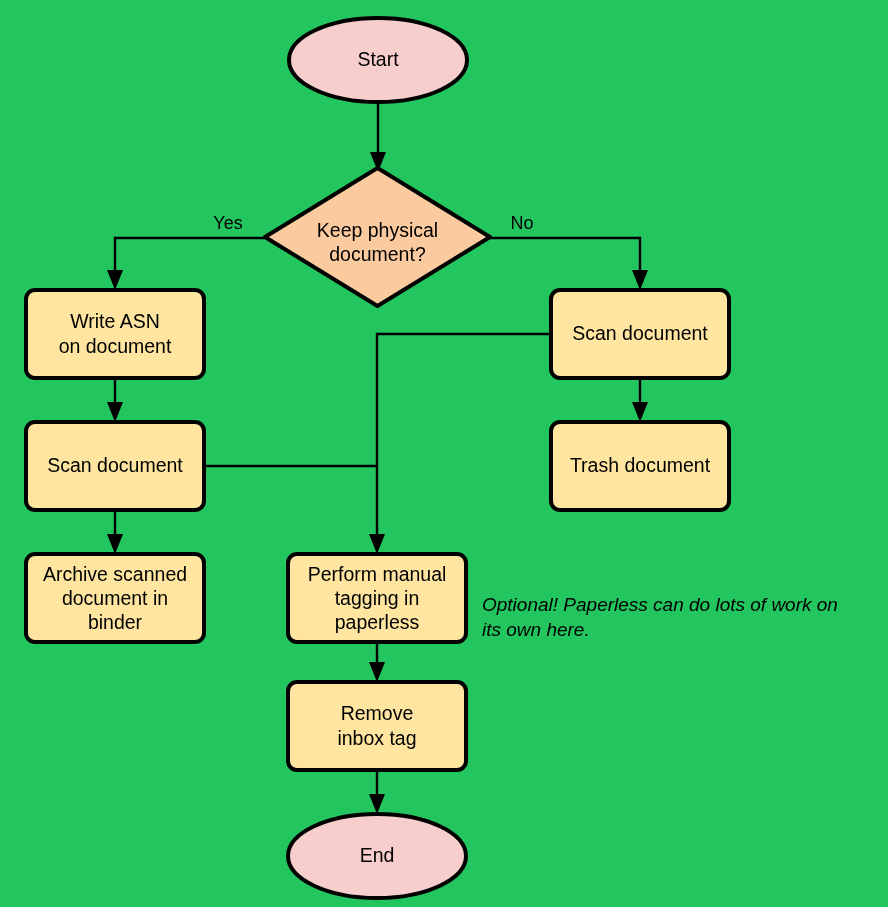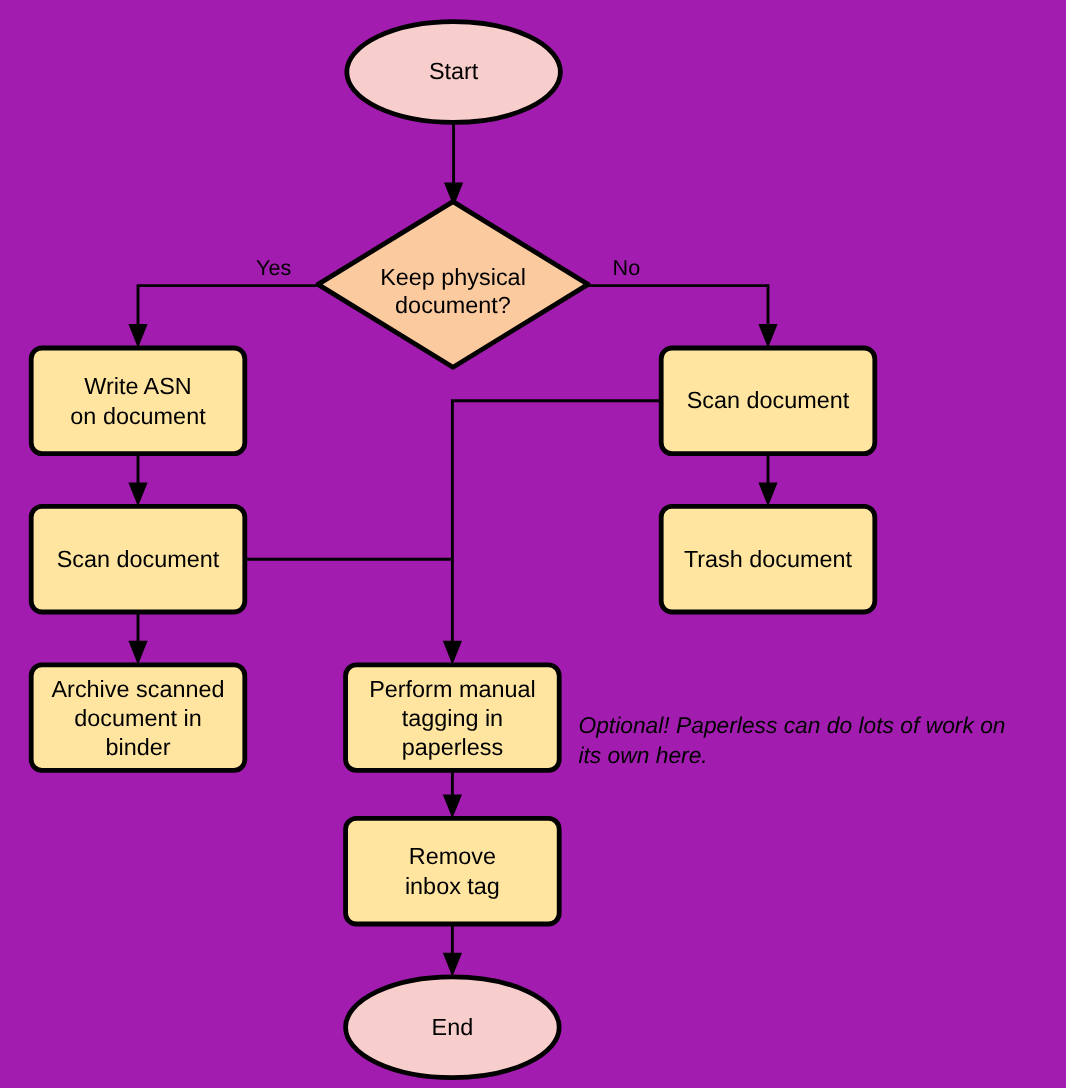--- a/index.html
+++ b/index.html
@@ -9,21 +9,21 @@
     background: #ffffff;
   }
   body {
     font-family: "Liberation Sans", sans-serif;
     -webkit-font-smoothing: antialiased;
   }
   #flowchart-canvas {
     position: relative;
     width: 888px;
     height: 907px;
-    background: #a21caf;
+    background: #22c55e;
     overflow: hidden;
   }
   #flow-svg {
     position: absolute;
     top: 0;
     left: 0;
     width: 888px;
     height: 907px;
     display: block;
   }

